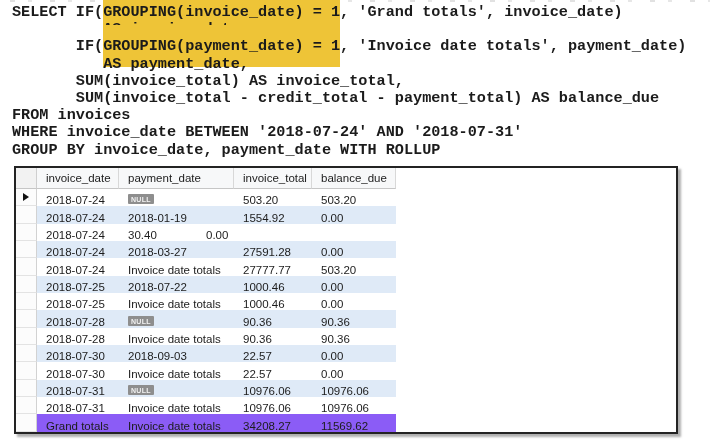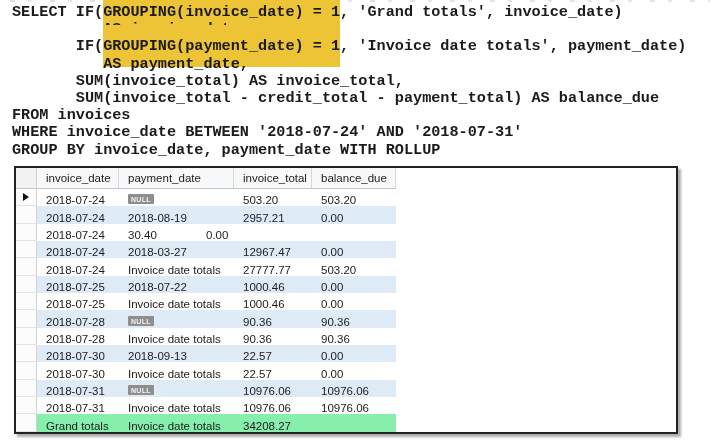--- a/index.html
+++ b/index.html
@@ -94,41 +94,41 @@
             <div class="g-cell cw1"><span class="null-badge">NULL</span></div>
             <div class="g-cell cw2">503.20</div>
             <div class="g-cell cw3">503.20</div>
           </div>
           <div class="g-fill"></div>
         </div>
         <div class="g-row">
           <div class="g-sel"></div>
           <div class="g-cells" style="background: rgb(223, 234, 247);">
             <div class="g-cell cw0">2018-07-24</div>
-            <div class="g-cell cw1">2018-08-19</div>
-            <div class="g-cell cw2">2957.21</div>
+            <div class="g-cell cw1">2018-01-19</div>
+            <div class="g-cell cw2">1554.92</div>
             <div class="g-cell cw3">0.00</div>
           </div>
           <div class="g-fill"></div>
         </div>
         <div class="g-row">
           <div class="g-sel"></div>
           <div class="g-cells">
             <div class="g-cell cw0">2018-07-24</div>
             <div class="g-cell cw2">30.40</div>
             <div class="g-cell cw3">0.00</div>
           </div>
           <div class="g-fill"></div>
         </div>
         <div class="g-row">
           <div class="g-sel"></div>
           <div class="g-cells" style="background: rgb(223, 234, 247);">
             <div class="g-cell cw0">2018-07-24</div>
             <div class="g-cell cw1">2018-03-27</div>
-            <div class="g-cell cw2">12967.47</div>
+            <div class="g-cell cw2">27591.28</div>
             <div class="g-cell cw3">0.00</div>
           </div>
           <div class="g-fill"></div>
         </div>
         <div class="g-row">
           <div class="g-sel"></div>
           <div class="g-cells">
             <div class="g-cell cw0">2018-07-24</div>
             <div class="g-cell cw1">Invoice date totals</div>
             <div class="g-cell cw2">27777.77</div>
@@ -173,21 +173,21 @@
             <div class="g-cell cw1">Invoice date totals</div>
             <div class="g-cell cw2">90.36</div>
             <div class="g-cell cw3">90.36</div>
           </div>
           <div class="g-fill"></div>
         </div>
         <div class="g-row">
           <div class="g-sel"></div>
           <div class="g-cells" style="background: rgb(223, 234, 247);">
             <div class="g-cell cw0">2018-07-30</div>
-            <div class="g-cell cw1">2018-09-13</div>
+            <div class="g-cell cw1">2018-09-03</div>
             <div class="g-cell cw2">22.57</div>
             <div class="g-cell cw3">0.00</div>
           </div>
           <div class="g-fill"></div>
         </div>
         <div class="g-row">
           <div class="g-sel"></div>
           <div class="g-cells">
             <div class="g-cell cw0">2018-07-30</div>
             <div class="g-cell cw1">Invoice date totals</div>
@@ -211,22 +211,23 @@
           <div class="g-cells">
             <div class="g-cell cw0">2018-07-31</div>
             <div class="g-cell cw1">Invoice date totals</div>
             <div class="g-cell cw2">10976.06</div>
             <div class="g-cell cw3">10976.06</div>
           </div>
           <div class="g-fill"></div>
         </div>
         <div class="g-row">
           <div class="g-sel"></div>
-          <div class="g-cells" style="background: #86efac;">
+          <div class="g-cells" style="background: #8b5cf6;">
             <div class="g-cell cw0">Grand totals</div>
             <div class="g-cell cw1">Invoice date totals</div>
             <div class="g-cell cw2">34208.27</div>
+            <div class="g-cell cw3">11569.62</div>
           </div>
           <div class="g-fill"></div>
         </div>
       </div>
   </div>
 </div>
 
 </body></html>

